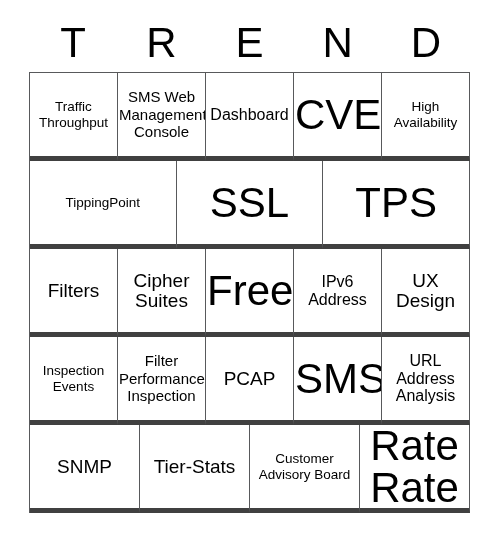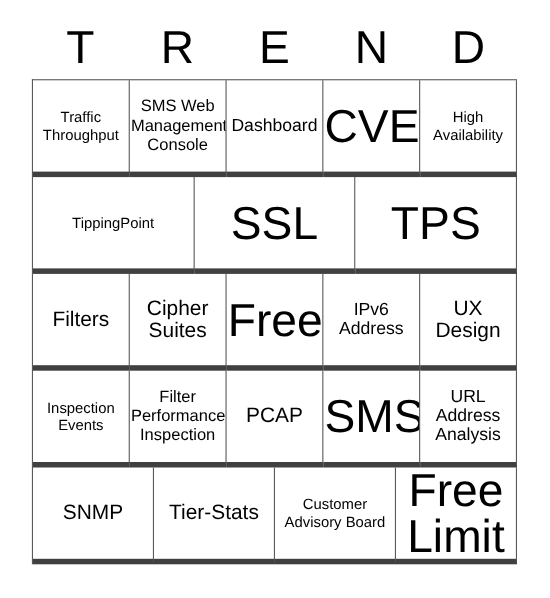--- a/index.html
+++ b/index.html
@@ -156,18 +156,18 @@
       <div class="cell sz-xl">
           <span>SNMP</span>
         </div>
       <div class="cell sz-xl">
           <span>Tier-Stats</span>
         </div>
       <div class="cell sz-s">
           <span>Customer Advisory Board</span>
         </div>
       <div class="cell sz-xxl">
-          <span>Free Limit</span>
+          <span>Rate Rate</span>
         </div>
     </div>
 
   </div>
 </div>
 
 </body></html>

